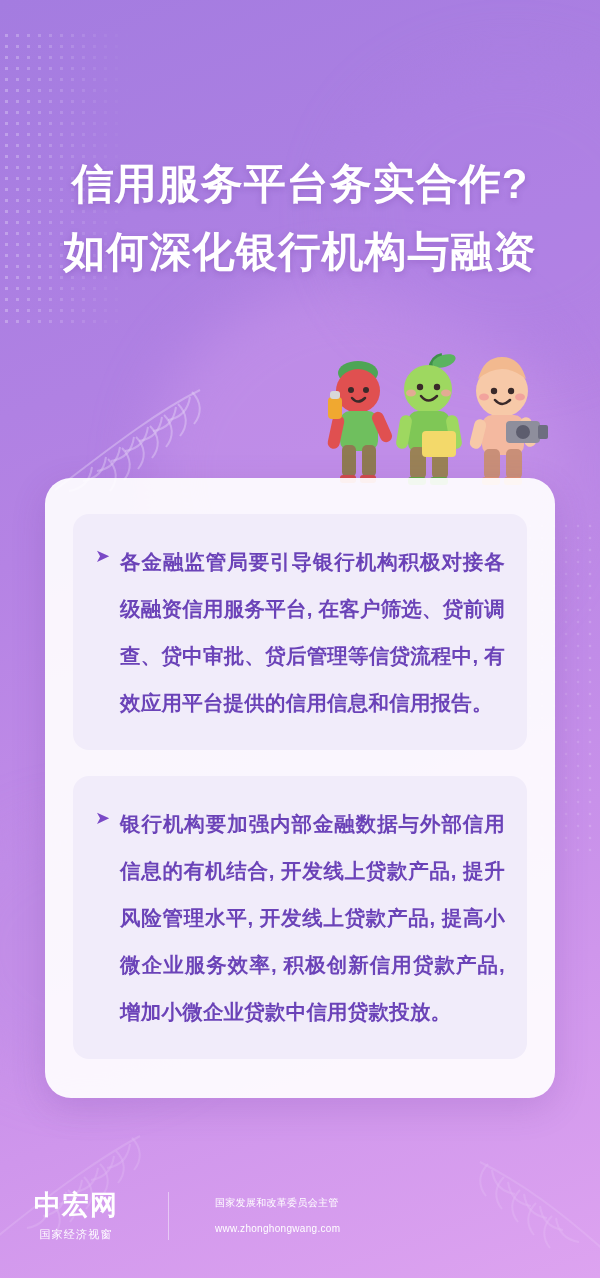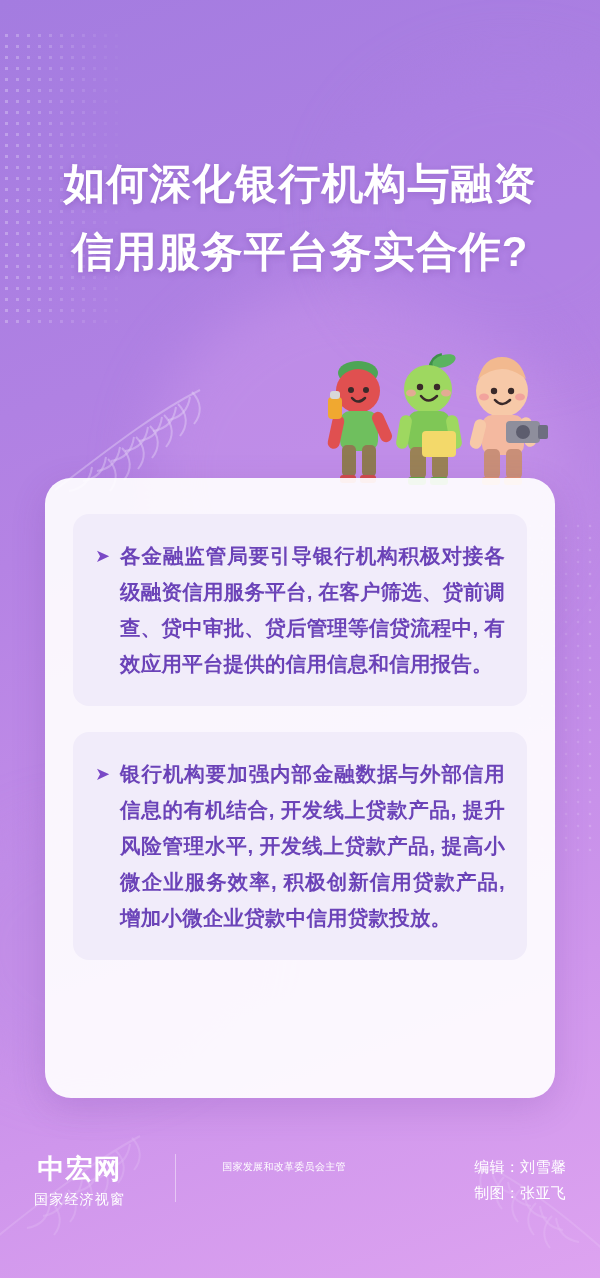--- a/index.html
+++ b/index.html
@@ -130,54 +130,55 @@
   .bullet {
     color: #7a49c6;
     font-size: 18px;
     line-height: 36px;
     margin-right: 10px;
     flex: 0 0 auto;
   }
   .item-text {
     color: #6b43b8;
     font-size: 20.5px;
-    line-height: 36px;
+    line-height: 47px;
     font-weight: bold;
     letter-spacing: 0.2px;
     text-align: justify;
   }
 
   
   .footer {
     position: absolute;
     left: 0;
     bottom: 0;
     width: 600px;
     height: 124px;
     display: flex;
+    align-items: center;
     padding: 0 34px;
     box-sizing: border-box;
     gap: 28px;
   }
   .footer-logo {
     flex: 0 0 auto;
     text-align: center;
     margin-right: 18px;
   }
   .logo-main {
     color: #ffffff;
     font-size: 27px;
     font-weight: bold;
     letter-spacing: 1px;
     font-family: "Liberation Serif", serif;
     line-height: 30px;
   }
   .logo-sub {
     color: #ffffff;
-    font-size: 14px;
+    font-size: 11px;
     letter-spacing: 1.2px;
     margin-top: 7px;
   }
   .footer-divider {
     width: 1px;
     height: 48px;
     background: rgba(255,255,255,0.45);
     margin: 0 18px 0 4px;
     flex: 0 0 auto;
   }
@@ -261,22 +262,22 @@
       <path d="M86 70 C88 84 96 92 109 94"></path>
       <path d="M18 16 C8 26 8 38 16 48"></path>
       <path d="M34 29 C24 39 24 51 32 61"></path>
       <path d="M50 42 C40 52 40 64 48 74"></path>
       <path d="M66 55 C56 65 56 77 64 87"></path>
       <path d="M82 68 C72 78 72 90 80 100"></path>
     </g>
   </svg>
 
   <div class="title-block">
+    <div class="title-line">信用服务平台务实合作?</div>
     <div class="title-line">如何深化银行机构与融资</div>
-    <div class="title-line">信用服务平台务实合作?</div>
   </div>
 
   <svg class="mascots" viewBox="0 0 250 160">
 
     <g>
       <path d="M36 54 q-6 -12 4 -16 q10 -4 12 6" fill="none" stroke="#3e8f4a" stroke-width="4"></path>
       <ellipse cx="48" cy="38" rx="20" ry="12" fill="#4ea555"></ellipse>
       <circle cx="48" cy="56" r="22" fill="#e05050"></circle>
       <circle cx="41" cy="55" r="3" fill="#3a2a2a"></circle>
       <circle cx="56" cy="55" r="3" fill="#3a2a2a"></circle>
@@ -344,20 +345,17 @@
   </div>
 
   <div class="footer">
     <div class="footer-logo">
       <div class="logo-main">中宏网</div>
       <div class="logo-sub">国家经济视窗</div>
     </div>
     <div class="footer-divider"></div>
     <div class="footer-mid">
       <div>国家发展和改革委员会主管</div>
-    </div>
-    <div class="footer-right">
-      <div>编辑：刘雪馨</div>
-      <div>制图：张亚飞</div>
+      <div>www.zhonghongwang.com</div>
     </div>
   </div>
 
 </div>
 
 </body></html>

